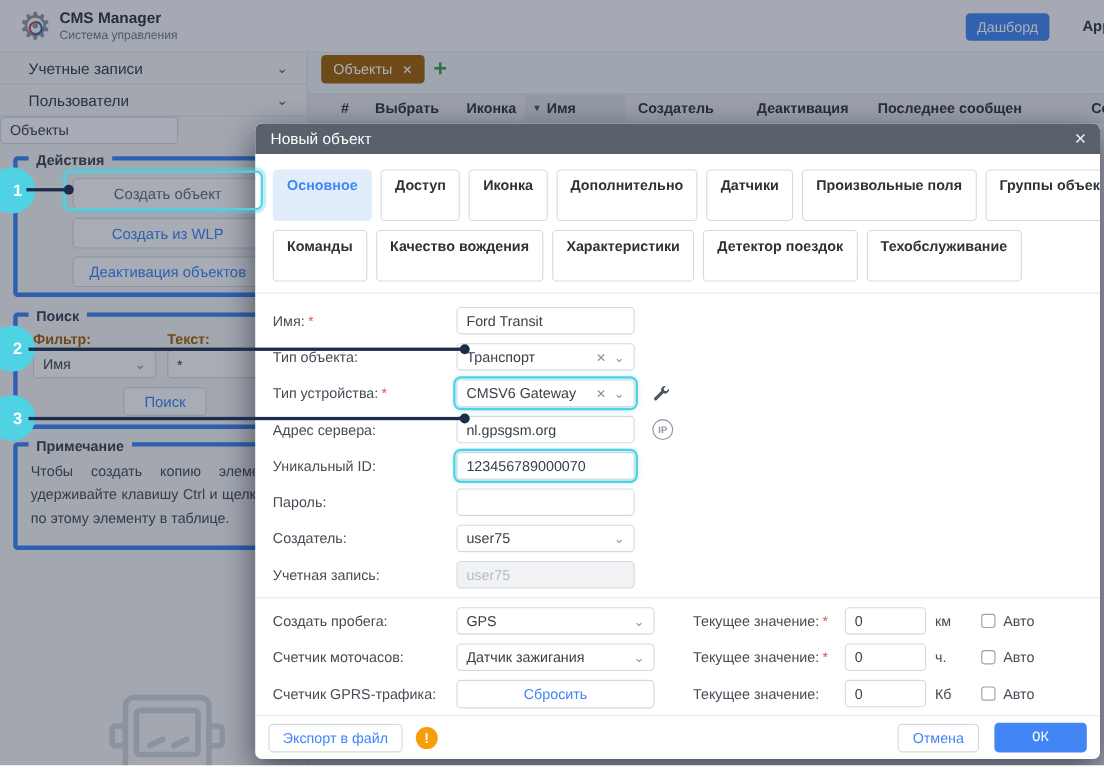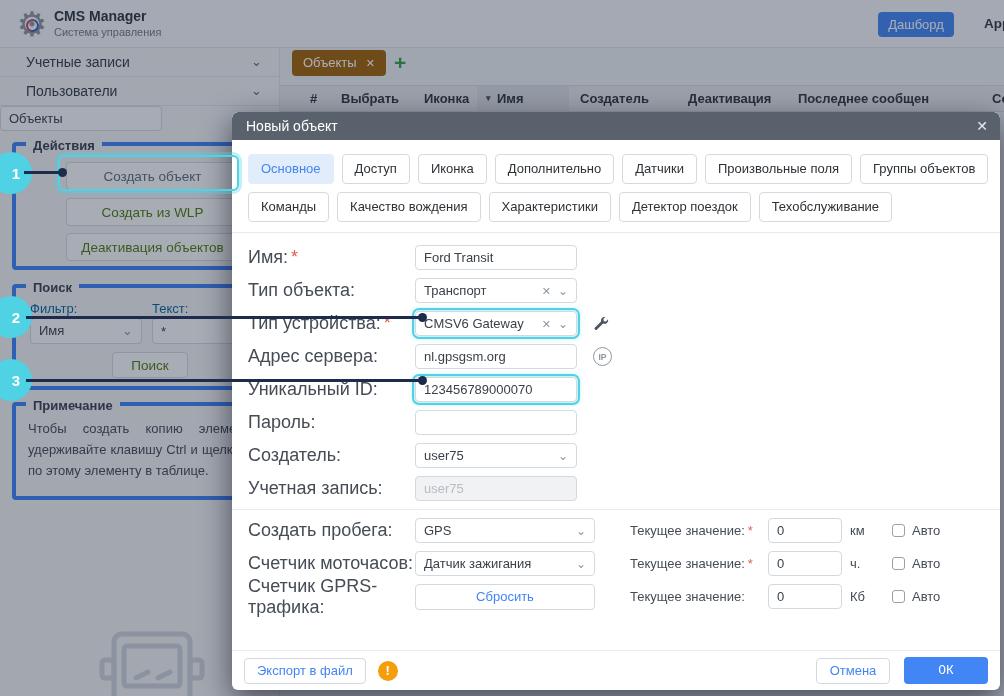--- a/index.html
+++ b/index.html
@@ -17,23 +17,23 @@
   .dashboard-btn { position:absolute; left:878px; top:12px; width:76px; height:25px; background:#4285f4; color:#fff; border:none; border-radius:4px; font-size:13px; font-family:inherit; }
   .apps-label { position:absolute; left:984px; top:16px; font-size:13.5px; font-weight:600; color:#343c46; white-space:nowrap; }
 
   
   .sidebar { position:absolute; left:0; top:48px; width:280px; height:648px; background:#f2f4f6; border-right:1px solid #e0e3e8; z-index:1; }
   .nav-row { position:absolute; left:0; width:280px; height:29px; border-bottom:1px solid #e0e3e8; font-size:14px; color:#333b47; line-height:28px; padding-left:26px; }
   .nav-row.sel { background:#fafbfd; }
   .nav-chev { position:absolute; right:18px; top:0; font-size:13px; color:#5b6470; }
   .fieldset { position:absolute; left:12px; width:256px; border:4px solid #3b82f6; border-radius:4px; }
   .legend { position:absolute; top:-8px; left:10px; background:#f2f4f6; padding:0 7px; font-size:13px; font-weight:700; color:#39414f; }
-  .side-btn { position:absolute; left:50px; width:173px; height:28px; background:#fcfdfe; border:1px solid #d4d9df; border-radius:4px; font-size:13.5px; color:#4d7c0f; font-family:inherit; }
+  .side-btn { position:absolute; left:50px; width:173px; height:28px; background:#fcfdfe; border:1px solid #d4d9df; border-radius:4px; font-size:13.5px; color:#3b82f6; font-family:inherit; }
   .side-btn.muted { color:#5f6c7d; }
-  .small-label { position:absolute; font-size:13px; color:#0369a1; }
+  .small-label { position:absolute; font-size:13px; color:#a16207;font-weight:bold; }
   .mini-select { position:absolute; height:26px; background:#fcfdfe; border:1px solid #d4d9df; border-radius:4px; font-size:13px; color:#3a4149; line-height:24px; padding:0 8px; }
   .mini-select .caret { position:absolute; right:8px; color:#8d96a0; }
   .note-text { position:absolute; left:12px; top:13px; width:232px; font-size:13px; color:#454c55; line-height:1.6; text-align:justify; }
   .bus { position:absolute; left:92px; top:578px; }
 
   
   .content { position:absolute; left:280px; top:48px; width:724px; height:648px; background:#f0f2f5; z-index:1; }
   .obj-tab { position:absolute; left:12px; top:2px; height:26px; background:#a16207; border-radius:4px; color:#fff; font-size:13px; line-height:26px; padding:0 11px; }
   .obj-tab .tab-close { margin-left:9px; font-size:11px; }
   .plus { position:absolute; left:114px; top:1px; font-size:21px; font-weight:700; color:#31a24c; line-height:28px; }
@@ -46,25 +46,25 @@
   
   .overlay { position:absolute; inset:0; background:rgba(25,35,58,0.37); z-index:10; }
 
   
   .modal { position:absolute; left:232px; top:112px; width:768px; height:578px; background:#fff; border-radius:6px; box-shadow:0 10px 30px rgba(8,14,28,0.6); z-index:20; overflow:hidden; }
   .m-header { position:relative; height:28px; background:#59626c; border-radius:6px 6px 0 0; color:#fff; font-size:14px; line-height:28px; padding-left:14px; }
   .m-close { position:absolute; right:12px; top:0; color:#e8eaec; font-size:14px; line-height:28px; cursor:default; }
   .m-tabs { padding:14px 16px 10px 16px; border-bottom:1px solid #e8eaee; }
   .tab-row { display:flex; gap:8px; }
   .tab-row + .tab-row { margin-top:8px; }
-  .m-tab { height:30px; line-height:28px; padding:0 12px; background:#fff; border:1px solid #d6dade; border-radius:4px; font-size:13px; font-weight:400; color:#2d3237; white-space:nowrap; }
+  .m-tab { height:47px; line-height:28px; padding:0 12px; background:#fff; border:1px solid #d6dade; border-radius:4px; font-size:13px; font-weight:700; color:#2d3237; white-space:nowrap; }
   .m-tab.active { background:#e2edfb; border-color:#e2edfb; color:#4285f4; }
   .m-form { padding:8px 16px 0 16px; }
   .frm-row { display:flex; align-items:center; height:33px; }
-  .f-label { width:167px; font-size:18px; color:#454c55; flex:none; }
+  .f-label { width:167px; font-size:13px; color:#454c55; flex:none; }
   .req { color:#e35d4f; margin-left:3px; }
   .t-input { width:162px; height:25px; border:1px solid #d4d9df; border-radius:4px; font-size:13px; color:#3a4149; padding:0 8px; font-family:inherit; background:#fff; flex:none; }
   .t-input.second { width:155px; margin-left:8px; }
   .t-input.disabled { background:#f1f2f4; color:#b6bcc4; }
   .sel { position:relative; width:162px; height:25px; border:1px solid #d4d9df; border-radius:4px; font-size:13px; color:#3a4149; line-height:23px; padding:0 44px 0 8px; flex:none; white-space:nowrap; }
   .sel .ics { position:absolute; right:8px; top:0; color:#8d96a0; }
   .sel .clr { font-size:11px; margin-right:7px; }
   .sel .caret { font-size:12px; }
   .hl { outline:2px solid #4ed2e4; outline-offset:1px; box-shadow:0 0 6px 1px rgba(78,210,228,0.55); }
   .wrench { margin-left:16px; flex:none; }

